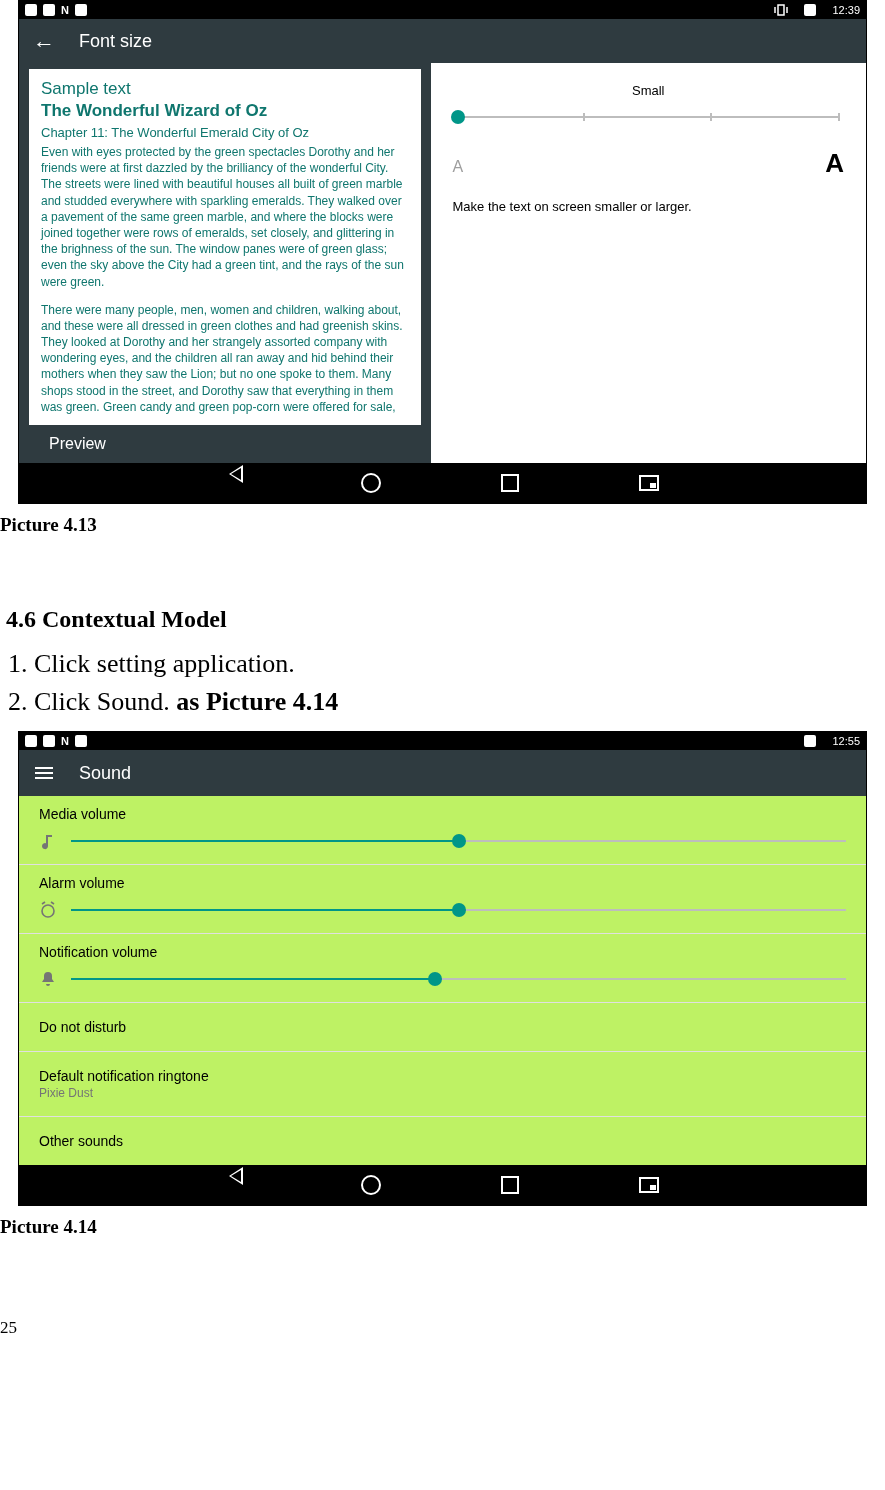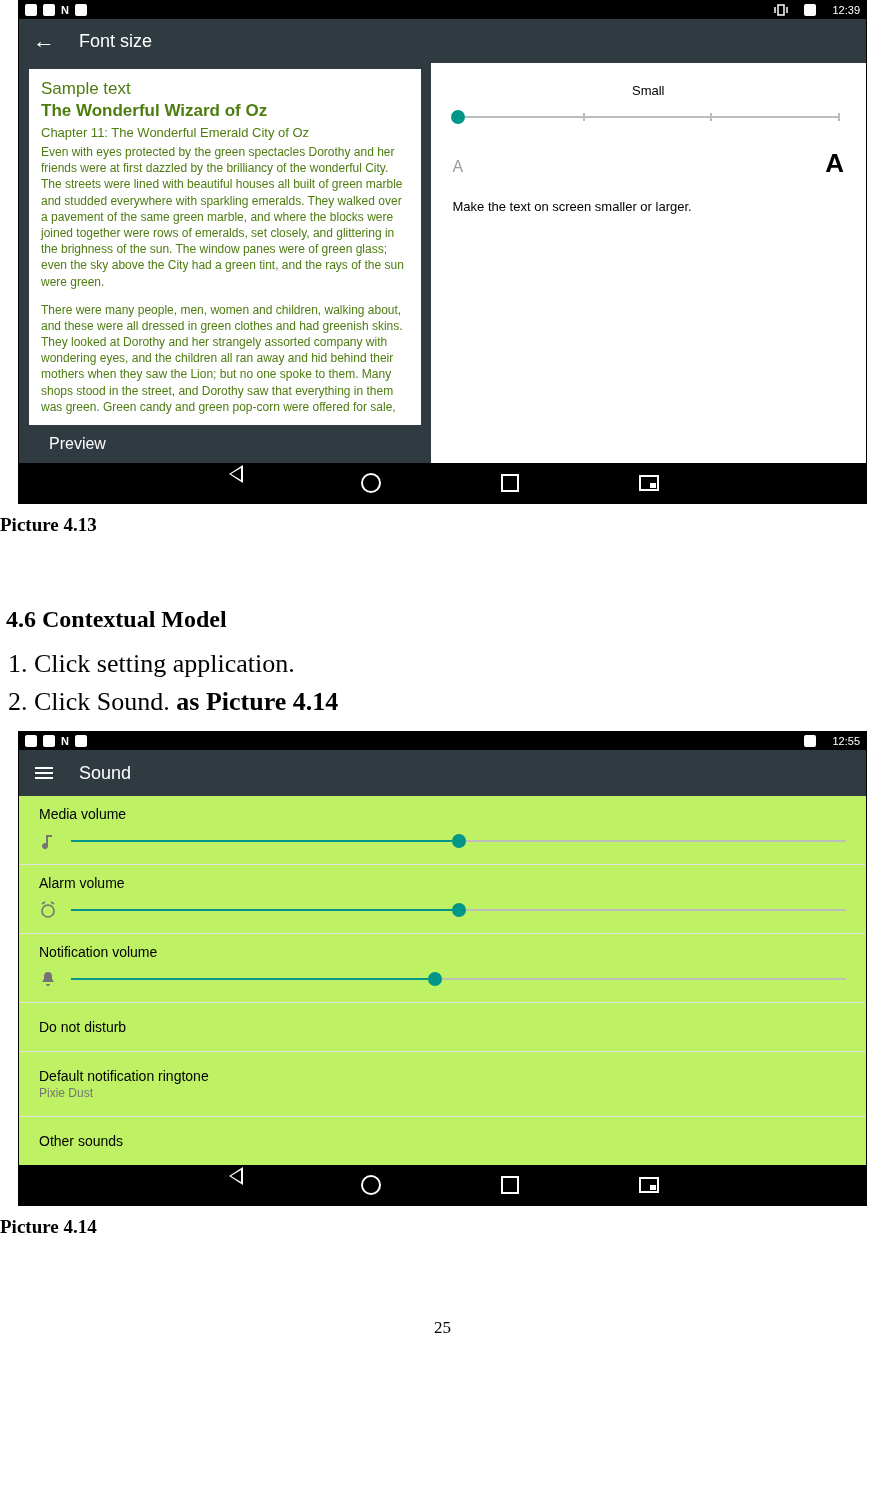--- a/index.html
+++ b/index.html
@@ -18,21 +18,21 @@
 .nav-tri.hollow::after{content:"";position:absolute;left:4px;top:-6px;width:0;height:0;border-top:6px solid transparent;border-bottom:6px solid transparent;border-right:10px solid #000}
 .nav-circ{width:16px;height:16px;border:2px solid #fff;border-radius:50%}
 .nav-sq{width:14px;height:14px;border:2px solid #fff}
 .nav-pic{width:16px;height:12px;border:2px solid #fff;position:relative}
 .nav-pic::after{content:"";position:absolute;right:1px;bottom:1px;width:6px;height:5px;background:#fff}
 
 .appbar1{background:#2f3b40;color:#fff;height:44px;display:flex;align-items:center;padding:0 14px;font-size:18px;gap:24px}
 .back-arrow{font-size:22px;line-height:1}
 .fs-body{display:flex;background:#2f3b40;height:400px}
 .fs-left{flex:1;background:#2f3b40;padding:6px 10px 0 10px;display:flex;flex-direction:column}
-.preview-card{background:#fff;color:#4d7c0f;padding:10px 12px 4px 12px;flex:1;overflow:hidden}
+.preview-card{background:#fff;color:#0f766e;padding:10px 12px 4px 12px;flex:1;overflow:hidden}
 .preview-card .h1{font-size:17px}
 .preview-card .h2{font-size:17px;font-weight:bold;margin-top:2px}
 .preview-card .h3{font-size:13px;margin-top:4px}
 .preview-card .body{font-size:12px;line-height:1.35;margin-top:4px}
 .preview-label{color:#fff;font-size:16px;padding:10px 4px 10px 20px}
 .fs-right{flex:1;background:#fff;padding:20px 22px 0 22px;color:#000}
 .fs-right .lbl-small{text-align:center;font-size:13px;margin-bottom:18px}
 .slider-track{position:relative;height:2px;background:#bdbdbd;margin:0 4px 30px 4px}
 .slider-tick{position:absolute;top:-3px;width:2px;height:8px;background:#bdbdbd}
 .slider-thumb{position:absolute;top:-6px;width:14px;height:14px;border-radius:50%;background:#009688}
@@ -55,21 +55,21 @@
 .vol-line{display:flex;align-items:center;gap:14px}
 .vico{width:18px;height:18px;color:#757575}
 .vtrack{flex:1;height:2px;background:#bdbdbd;position:relative}
 .vfill{position:absolute;left:0;top:0;height:2px;background:#009688}
 .vthumb{position:absolute;top:-6px;width:14px;height:14px;border-radius:50%;background:#009688}
 .plain-row{padding:16px 20px;border-bottom:1px solid #e0e0e0}
 .plain-row .t{font-size:14px;color:#000}
 .plain-row .s{font-size:12px;color:#757575;margin-top:2px}
 
 svg{display:block}
-.pagenum{text-align:center;font-family:"Times New Roman",serif;font-size:17px;margin-top:80px}
+.pagenum{font-family:"Times New Roman",serif;font-size:17px;margin-top:80px}
 </style>
 </head>
 <body>
 
 <div class="page">
 
 <div class="screenshot">
   <div class="status-bar">
     <div class="status-left">
       <span class="si round"></span>

